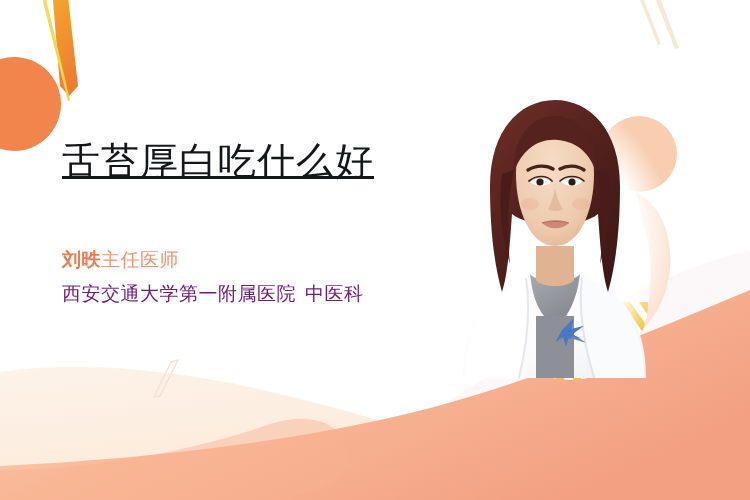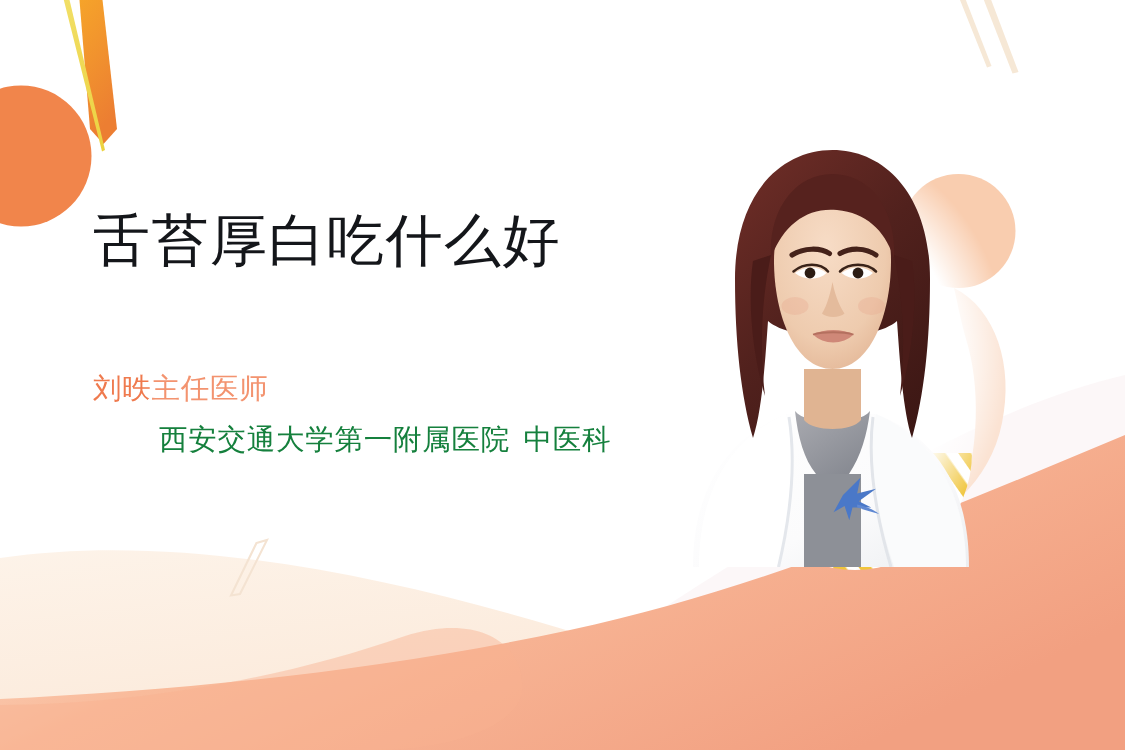--- a/index.html
+++ b/index.html
@@ -34,52 +34,52 @@
     position: absolute;
     left: 62px;
     top: 112px;
     font-size: 38px;
     line-height: 1.3;
     letter-spacing: 1px;
     color: #14161a;
     font-weight: 400;
     white-space: nowrap;
     z-index: 6;
+    text-decoration: underline;
   }
 
   
   .doctor-info {
     position: absolute;
     left: 62px;
     top: 246px;
     z-index: 6;
   }
   .doc-line1 {
     font-size: 19px;
     line-height: 28px;
     color: #f08a63;
     white-space: nowrap;
     margin-bottom: 6px;
   }
   .doc-name {
-    font-weight: normal;
+    font-weight: bold;
     color: #ef7a4e;
     letter-spacing: 0.5px;
   }
   .doc-title {
     color: #f3936f;
     letter-spacing: 0.5px;
   }
   .doc-line2 {
     font-size: 19px;
     line-height: 28px;
-    color: #15803d;
+    color: #701a75;
     white-space: nowrap;
     letter-spacing: 0.5px;
-    margin-left: 44px;
   }
   .doc-dept { margin-left: 9px; }
 
   
   .doctor-photo {
     position: absolute;
     left: 432px;
     top: 78px;
     width: 250px;
     height: 300px;

